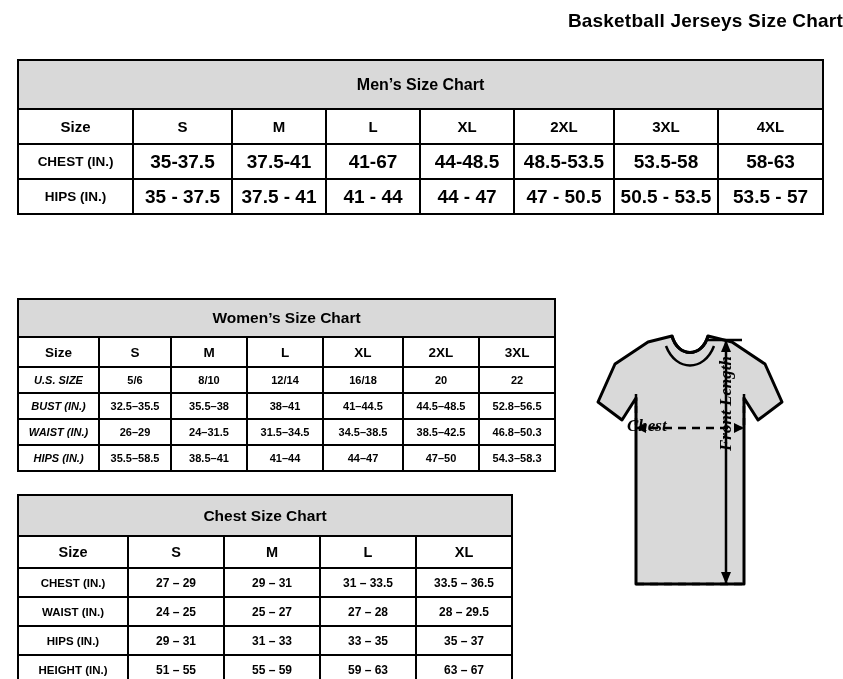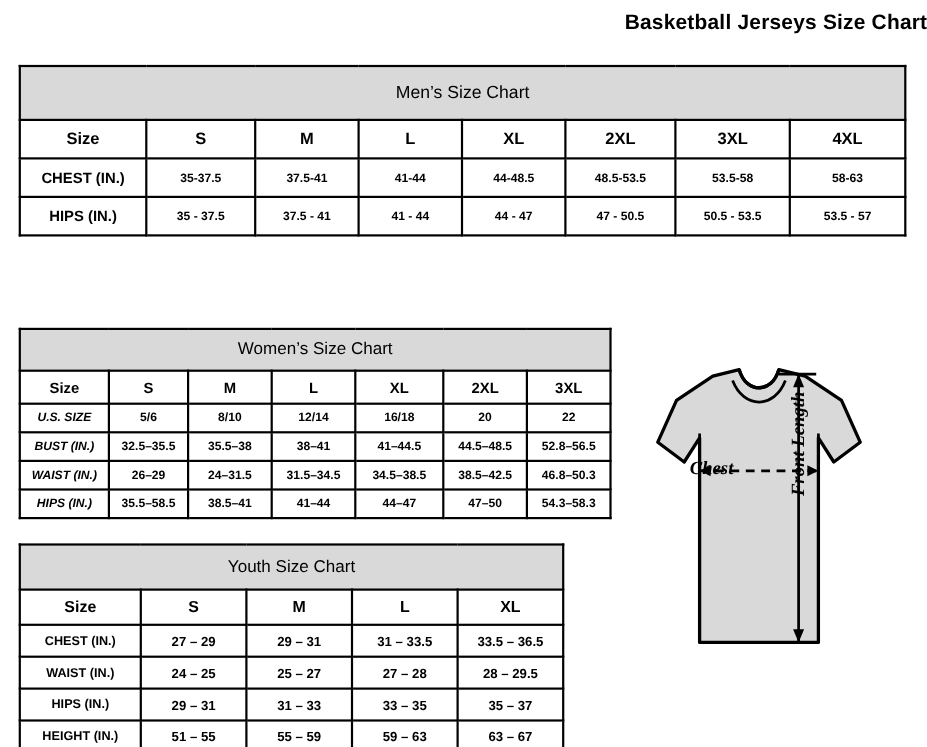--- a/index.html
+++ b/index.html
@@ -32,33 +32,33 @@
   }
   th, td {
     text-align: center;
     vertical-align: middle;
     font-weight: bold;
     background: #ffffff;
   }
   .tbl-caption {
     background: #d9d9d9 !important;
     font-size: 16px;
-    font-weight: normal;
+    font-weight: bold;
     padding: 8px 0;
   }
 
   
   #mens-table {
     position: absolute;
     left: 17px;
     top: 59px;
     width: 805px;
   }
   #mens-table .tbl-caption { font-size: 16px; }
-  #mens-table td { font-size: 11px; height: 31px; }
+  #mens-table td { font-size: 19px; height: 31px; }
   #mens-table .col-label { font-size: 13.5px; }
   #mens-table .size-hdr td { font-size: 15px; }
 
   
   #womens-table {
     position: absolute;
     left: 17px;
     top: 298px;
     width: 537px;
   }
@@ -134,21 +134,21 @@
       <td>L</td>
       <td>XL</td>
       <td>2XL</td>
       <td>3XL</td>
       <td>4XL</td>
     </tr>
     <tr>
       <td class="col-label">CHEST (IN.)</td>
       <td>35-37.5</td>
       <td>37.5-41</td>
-      <td>41-44</td>
+      <td>41-67</td>
       <td>44-48.5</td>
       <td>48.5-53.5</td>
       <td>53.5-58</td>
       <td>58-63</td>
     </tr>
     <tr>
       <td class="col-label">HIPS (IN.)</td>
       <td>35 - 37.5</td>
       <td>37.5 - 41</td>
       <td>41 - 44</td>
@@ -225,21 +225,21 @@
 <table id="youth-table">
   <colgroup>
     <col style="width:110px">
     <col style="width:96px">
     <col style="width:96px">
     <col style="width:96px">
     <col style="width:96px">
   </colgroup>
   <tbody>
     <tr>
-      <td class="tbl-caption" colspan="5">Youth Size Chart</td>
+      <td class="tbl-caption" colspan="5">Chest Size Chart</td>
     </tr>
     <tr class="size-hdr">
       <td>Size</td>
       <td>S</td>
       <td>M</td>
       <td>L</td>
       <td>XL</td>
     </tr>
     <tr>
       <td class="col-label">CHEST (IN.)</td>

